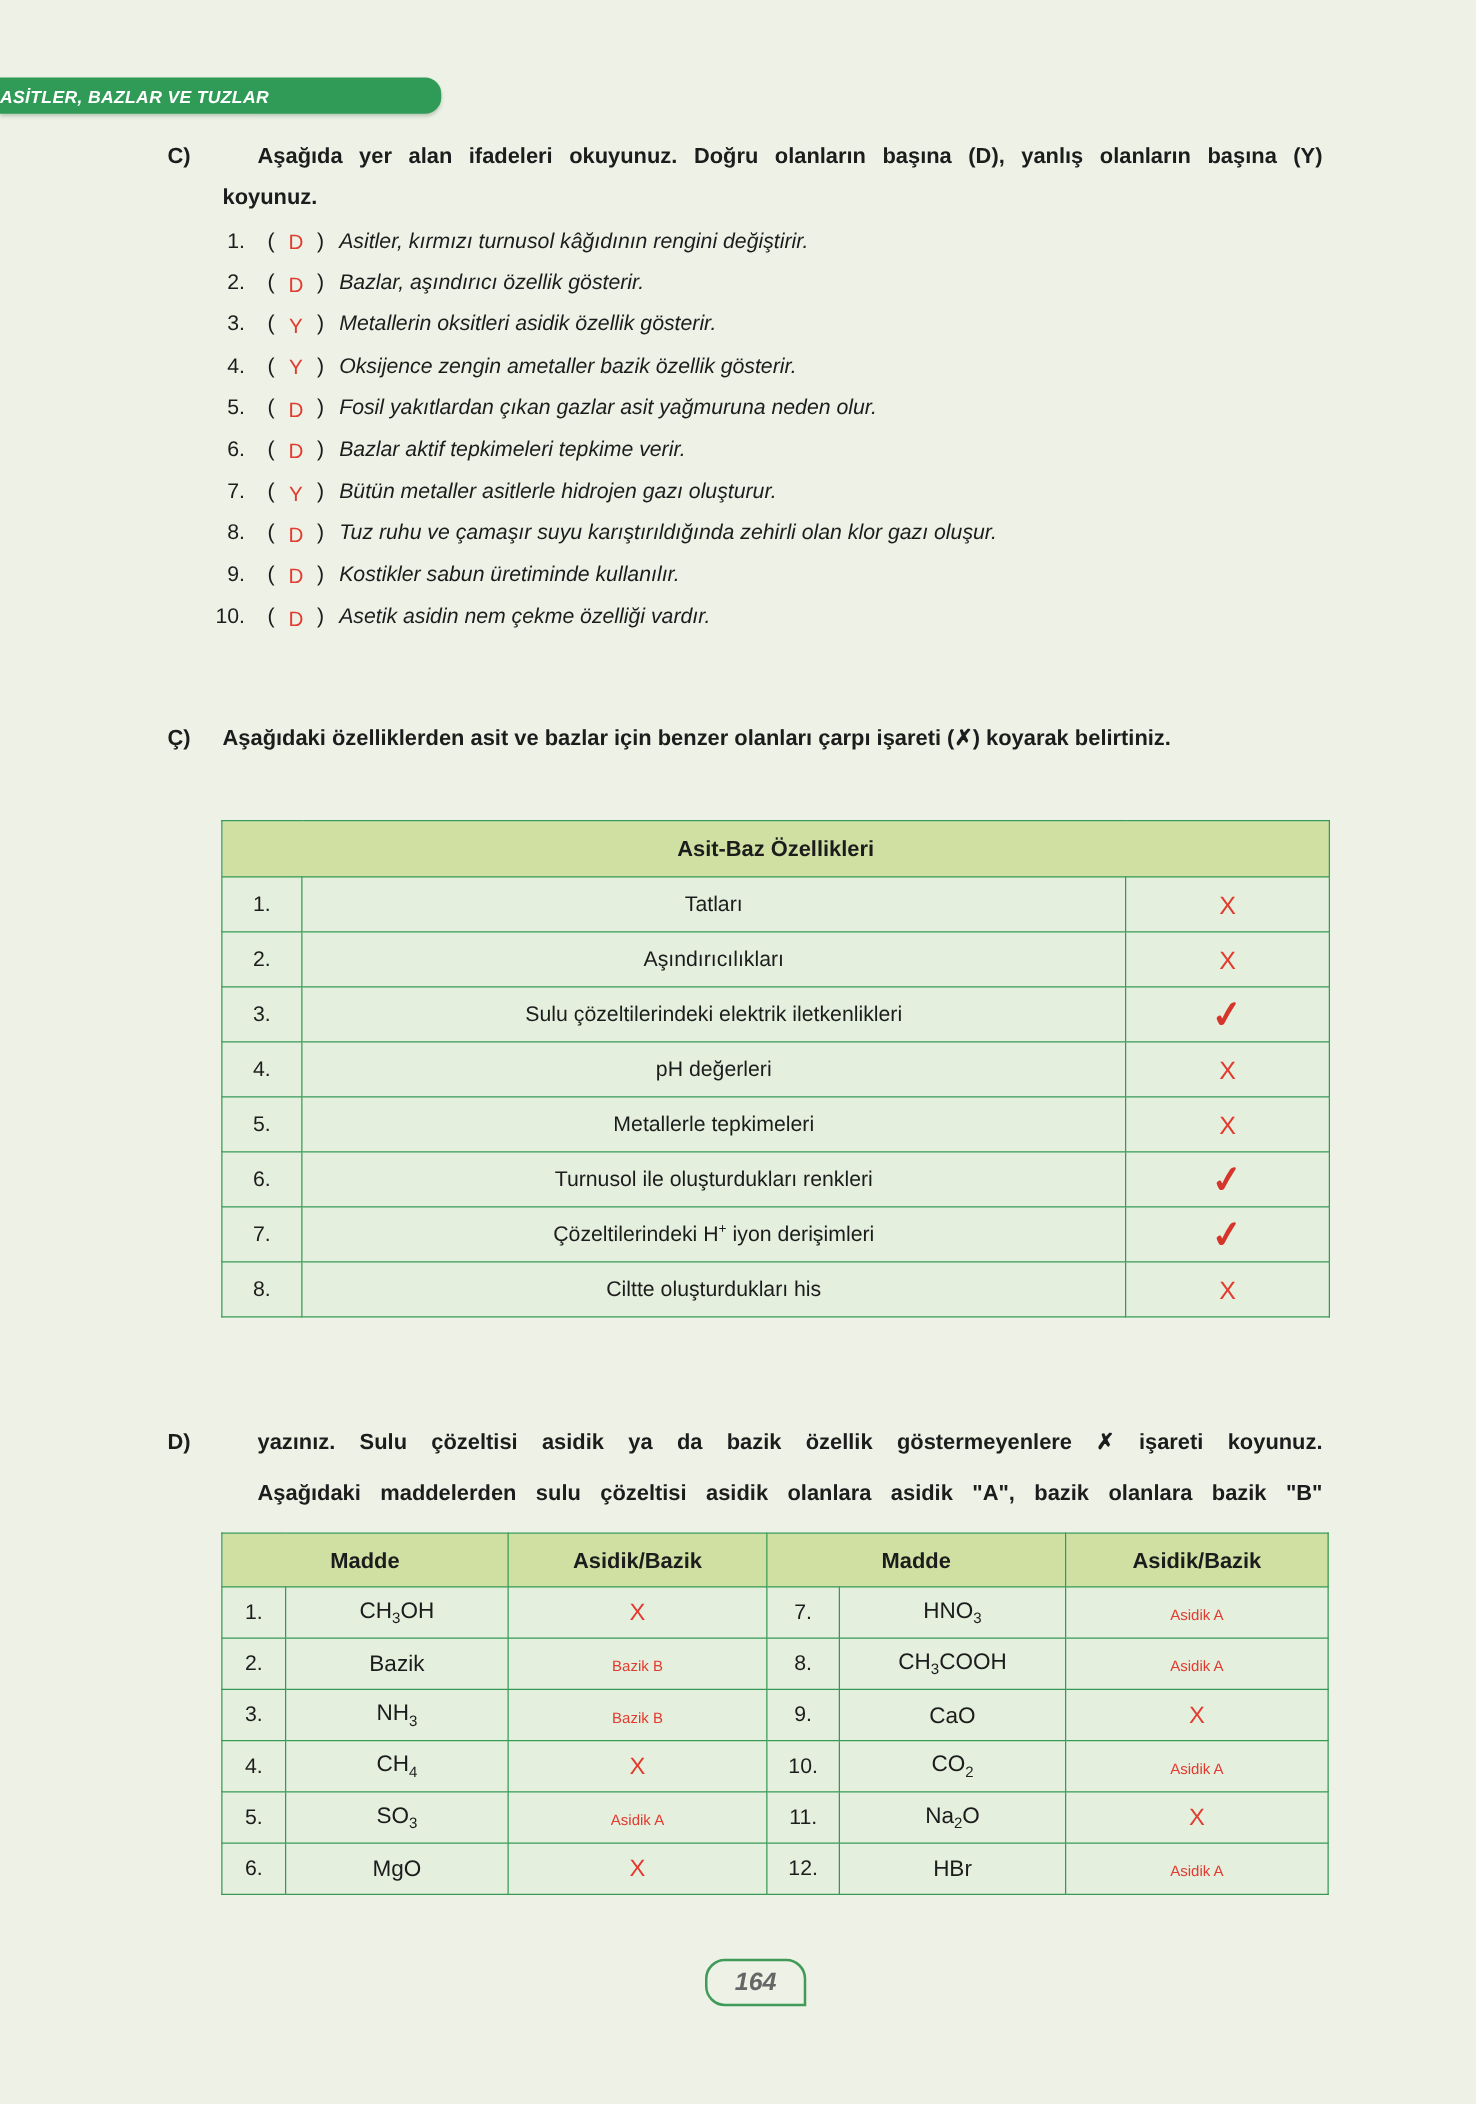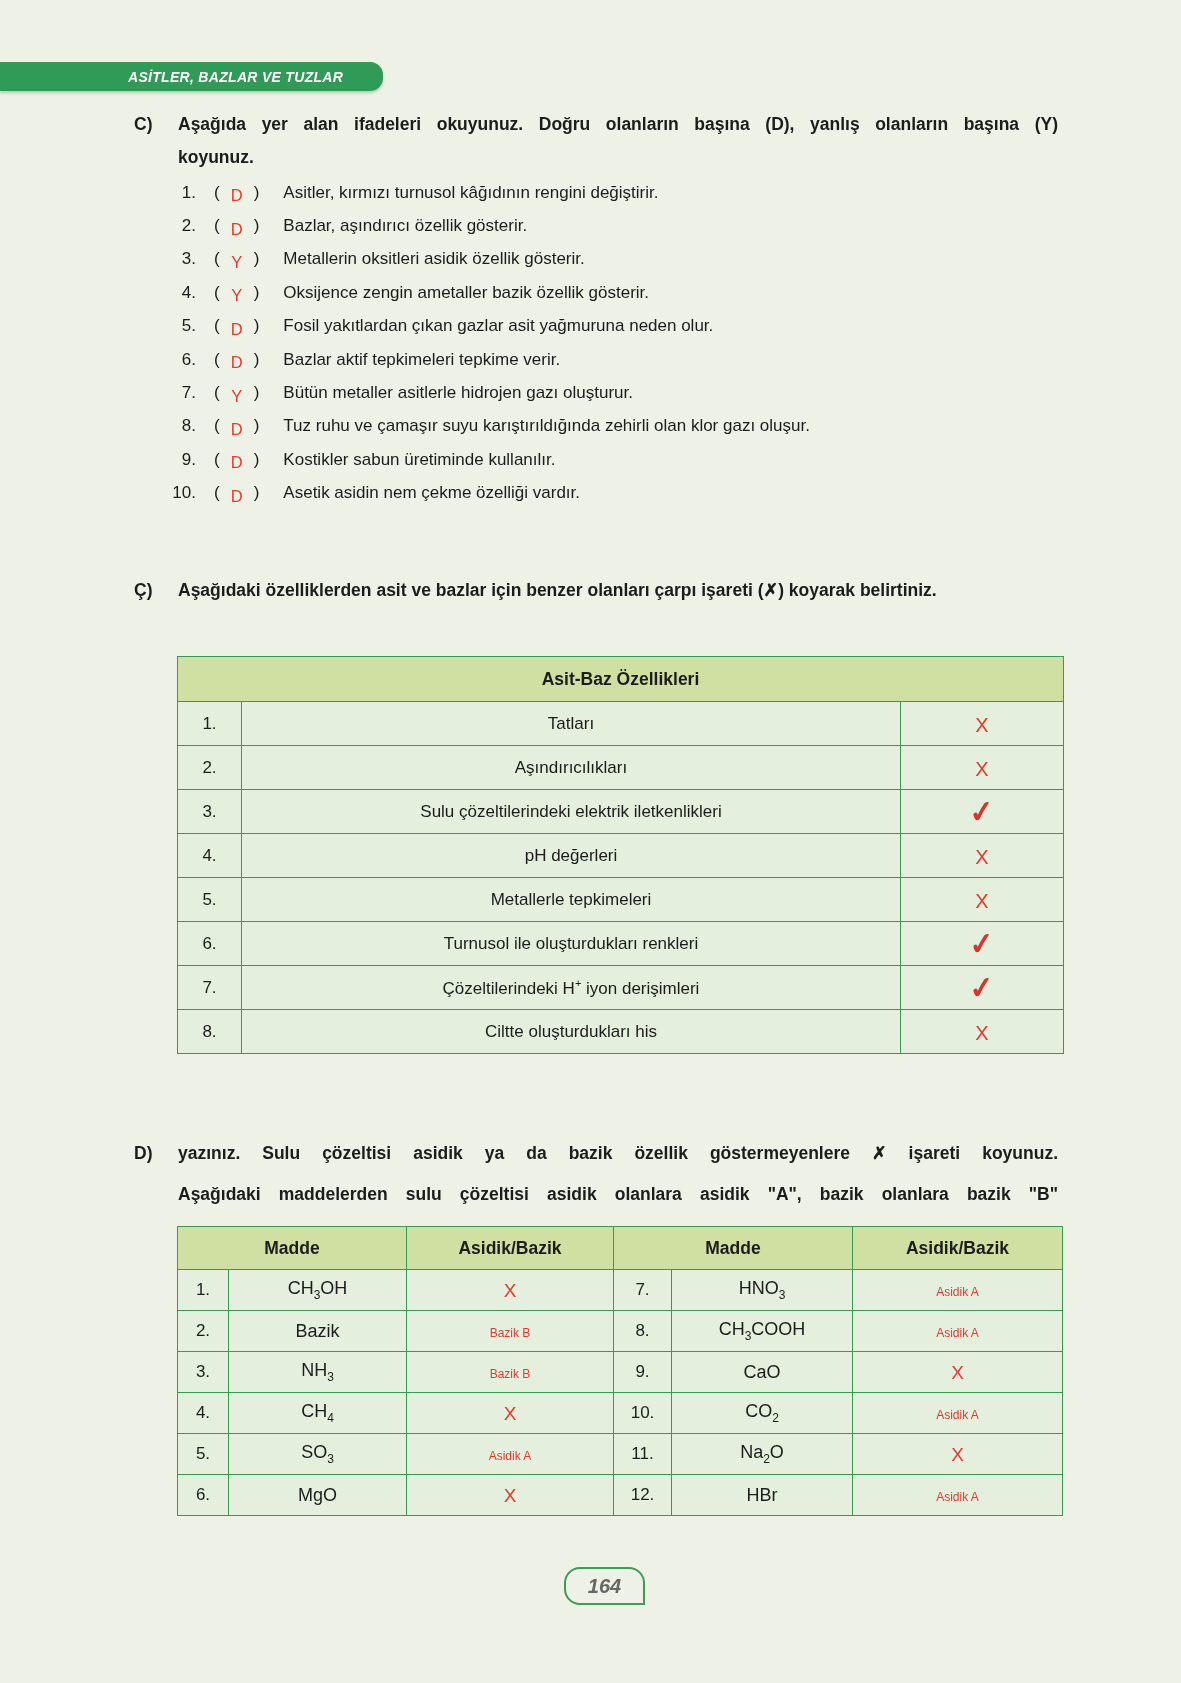--- a/index.html
+++ b/index.html
@@ -8,55 +8,55 @@
     background:#edf1e6;
     font-family:"Liberation Sans", sans-serif;
     color:#1c1c1c;
     position:relative;
     overflow:hidden;
   }
 
   
   .banner {
     position:absolute; left:0; top:62px;
-    width:383px; height:29px;
+    width:353px; height:29px;
     background:#2f9b57;
     border-radius:0 13px 13px 0;
     display:flex; align-items:center;
-    padding-left:128px; box-sizing:border-box;
+    box-sizing:border-box;
     box-shadow:0 2px 3px rgba(40,80,40,.25);
   }
   .banner span {
     color:#ffffff; font-weight:bold; font-style:italic;
     font-size:14px; letter-spacing:.3px; white-space:nowrap;
   }
 
   
   .sec { position:absolute; left:125px; width:940px; }
   .sec-head { display:flex; }
   .sec-label {
     width:53px; padding-left:9px; box-sizing:border-box;
     font-weight:bold; font-size:17.5px; line-height:33px; flex:none;
   }
   .sec-heading { width:880px; font-weight:bold; font-size:17.5px; line-height:33px; }
-  .sec-heading .ln-just { text-align:justify; text-align-last:justify; }
+  .sec-heading .ln-just { text-align:justify; text-align-last:justify;margin-left:28px; }
   .sec-d .sec-label, .sec-d .sec-heading { line-height:41px; }
 
   
   .tf-list { position:absolute; left:125px; top:176px; width:940px; }
   .tf-item { display:flex; align-items:center; height:33.4px; font-size:17px; }
   .tf-num { width:71px; text-align:right; flex:none; }
   .tf-open { margin-left:18px; flex:none; }
   .tf-ans {
     width:34px; text-align:center; flex:none;
     color:#e23b2f; font-size:16.5px;
     transform:translateY(2.5px);
   }
   .tf-close { flex:none; }
-  .tf-text { margin-left:24px; white-space:nowrap; }
+  .tf-text { margin-left:12px; white-space:nowrap;font-style:italic; }
 
   
   table { border-collapse:collapse; table-layout:fixed; position:absolute; }
   td, th { border:1.6px solid #369a54; padding:0; text-align:center; vertical-align:middle; }
   th { background:#cfe0a2; font-size:17.5px; font-weight:bold; }
   td { background:#e4efde; font-size:17px; }
 
   
   .tbl-ozellik { left:177px; top:656px; width:886px; }
   .tbl-ozellik th { height:44px; }

